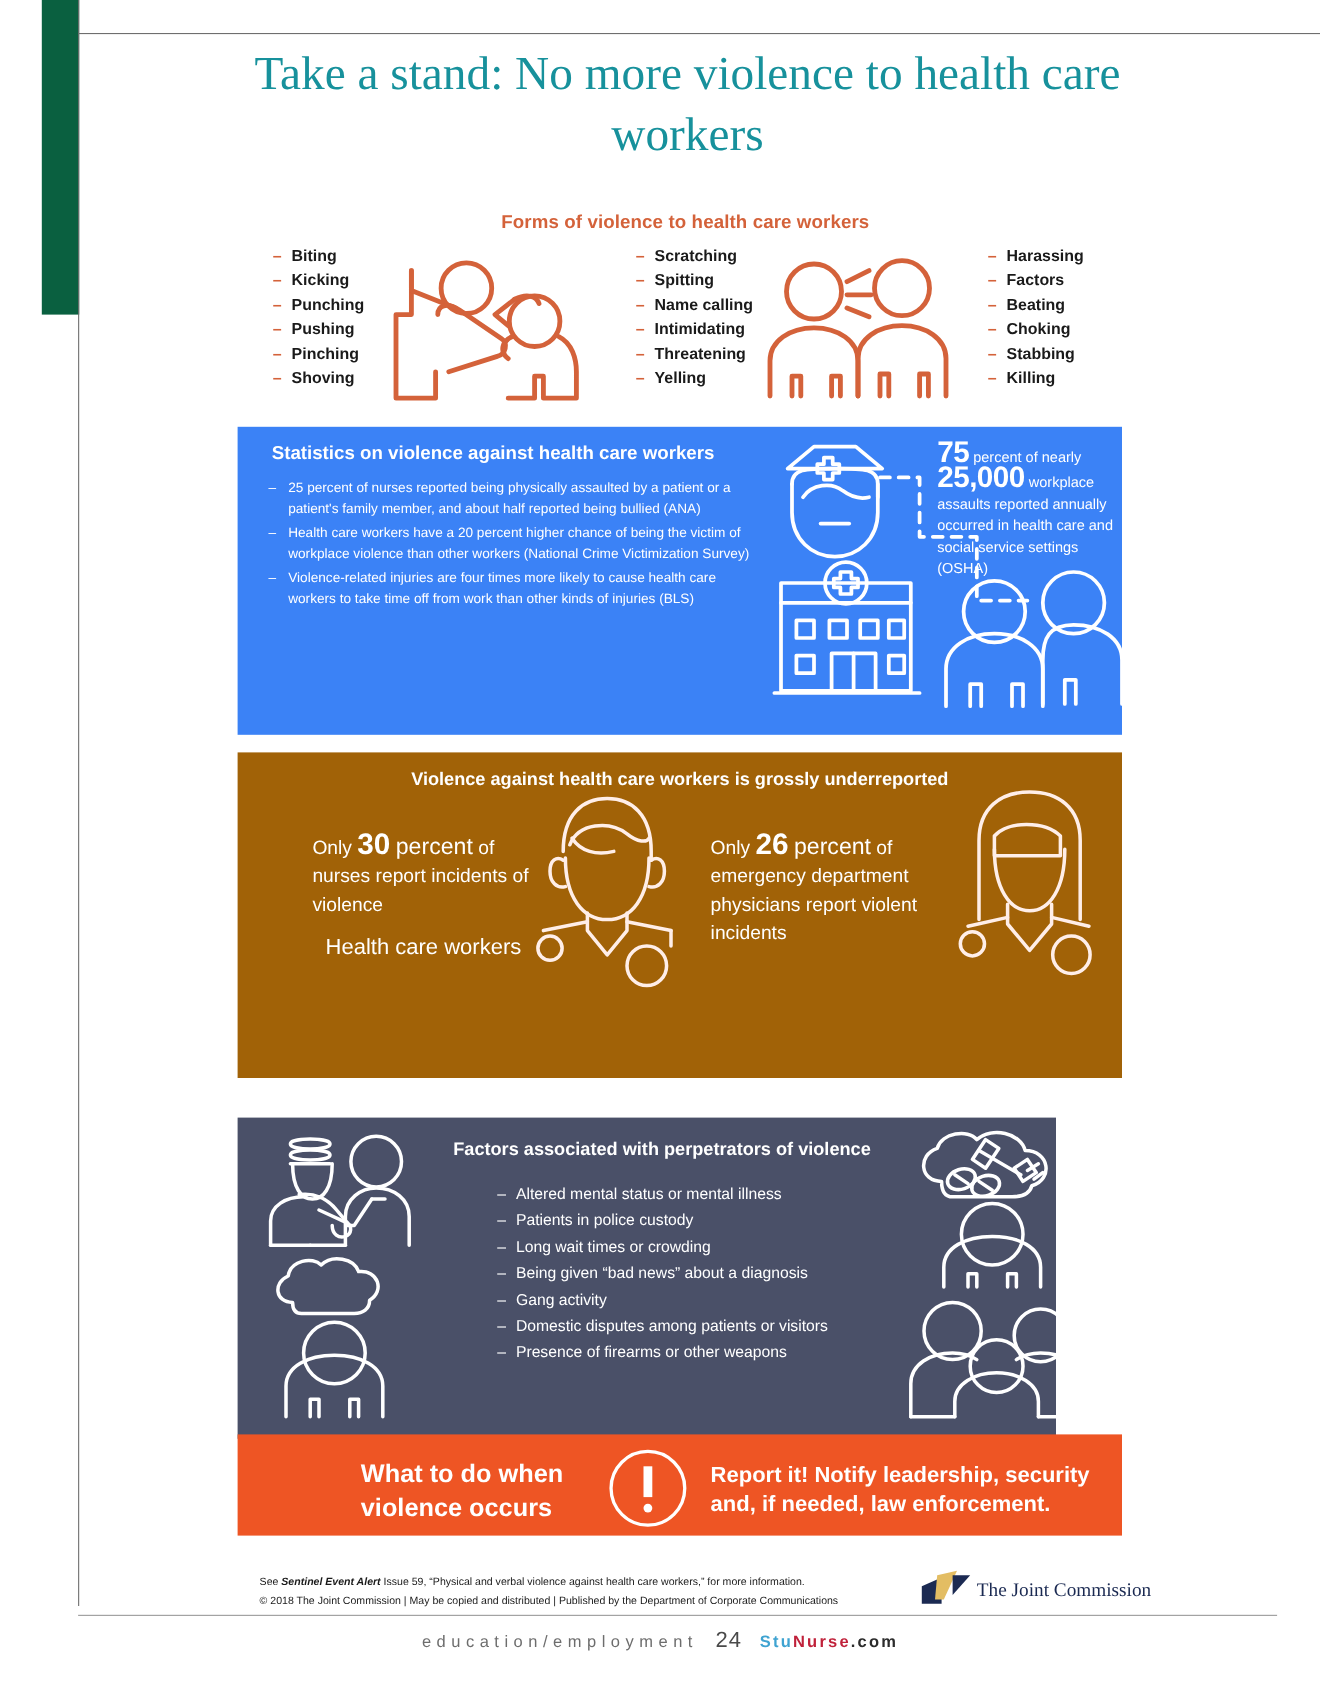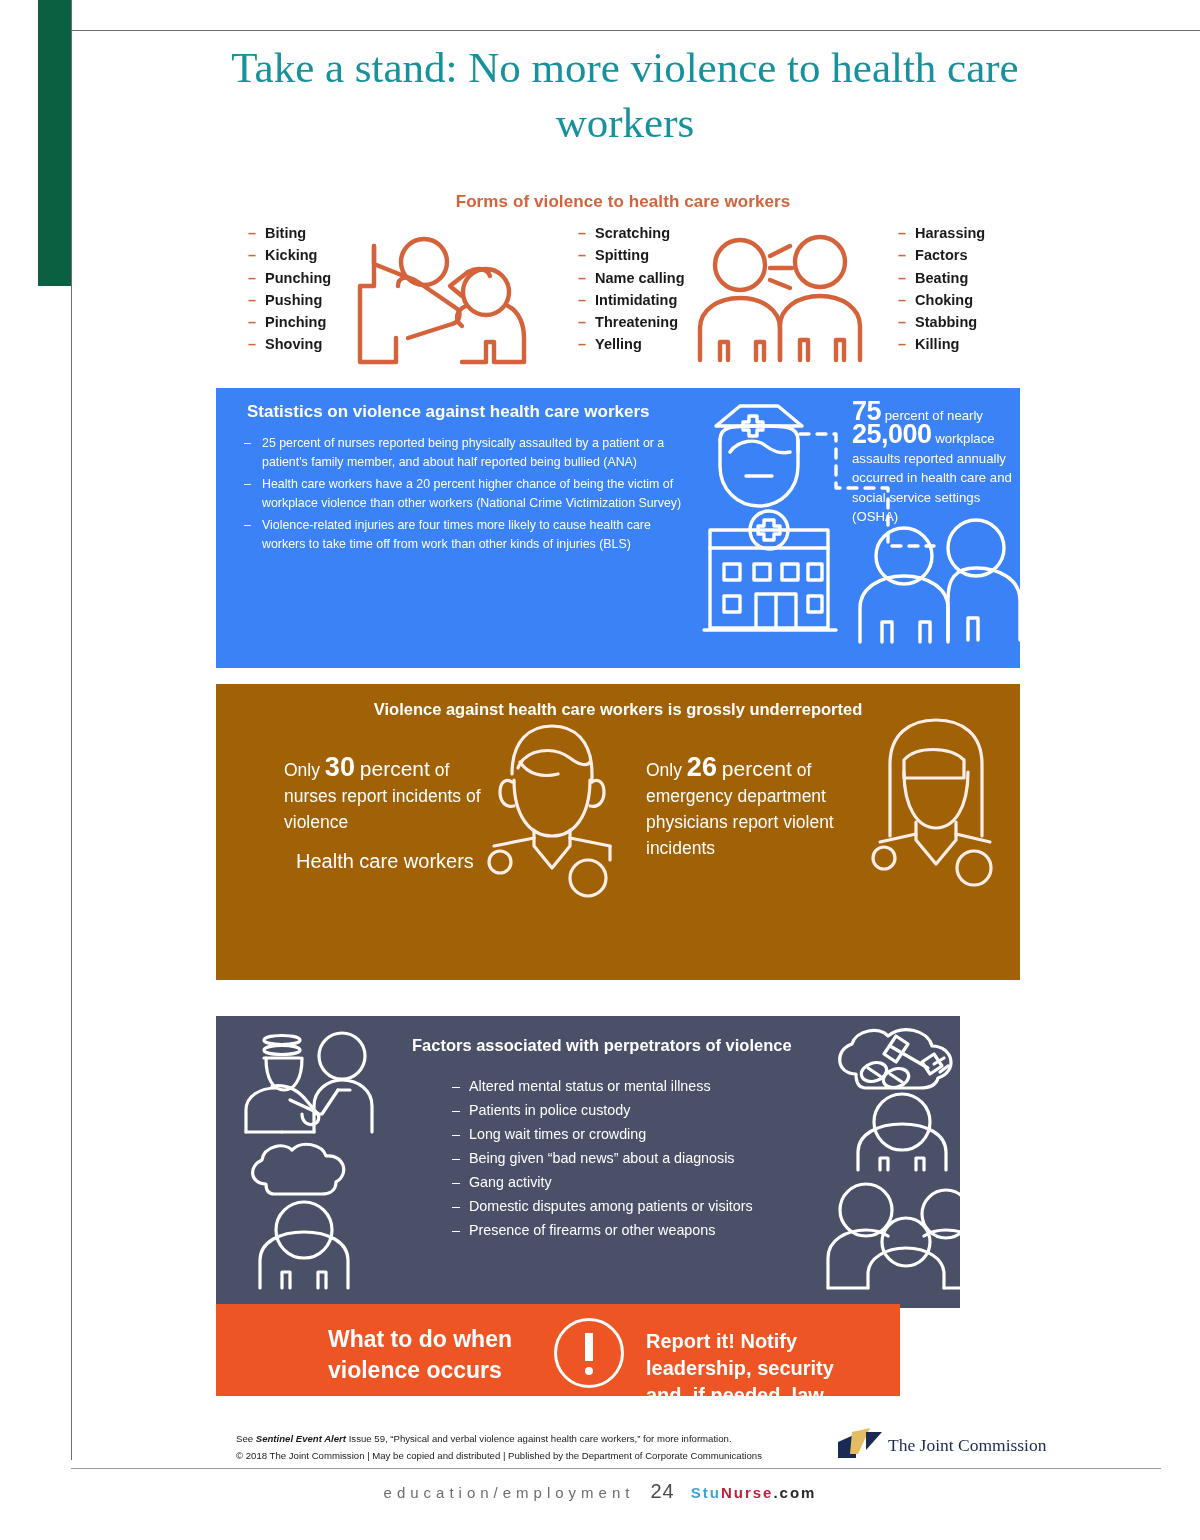--- a/index.html
+++ b/index.html
@@ -59,21 +59,21 @@
   #orange .hcw li.cont::before{content:"";}
 
   
   #dark{top:996px;width:744px;height:292px;background:#4a5068;margin-top:20px;}
   #dark .h{position:absolute;left:196px;top:20px;font-size:16.5px;font-weight:bold;color:#fff;}
   #dark ul{position:absolute;left:236px;top:58px;margin:0;padding:0;}
   #dark li{list-style:none;color:#fff;font-size:14.3px;line-height:24px;padding-left:17px;position:relative;}
   #dark li::before{content:"\2013";position:absolute;left:0;top:0;}
 
   
-  #cta{top:1304px;width:684px;height:92px;background:#ee5524;}
+  #cta{top:1304px;width:804px;height:92px;background:#ee5524;}
   .cta-l{position:absolute;left:112px;top:20px;color:#fff;font-size:23px;font-weight:bold;line-height:31px;}
   .cta-r{position:absolute;left:430px;top:24px;color:#ffffff;font-size:20px;font-weight:bold;line-height:27px;}
   .bang{position:absolute;left:338px;top:14px;width:64px;height:64px;border:3px solid #fff;border-radius:50%;}
   .bang i{position:absolute;left:50%;top:12px;margin-left:-4px;width:8px;height:28px;background:#fff;font-style:normal;}
   .bang i::after{content:"";position:absolute;left:0;top:34px;width:8px;height:8px;background:#fff;border-radius:50%;}
 
   
   .fsrc{position:absolute;left:236px;top:1430px;font-size:9.6px;color:#1a1a1a;line-height:17px;}
   .fsrc em{font-style:italic;font-weight:bold;}
   .jc-logo{position:absolute;left:836px;top:1428px;display:flex;align-items:center;gap:4px;}

